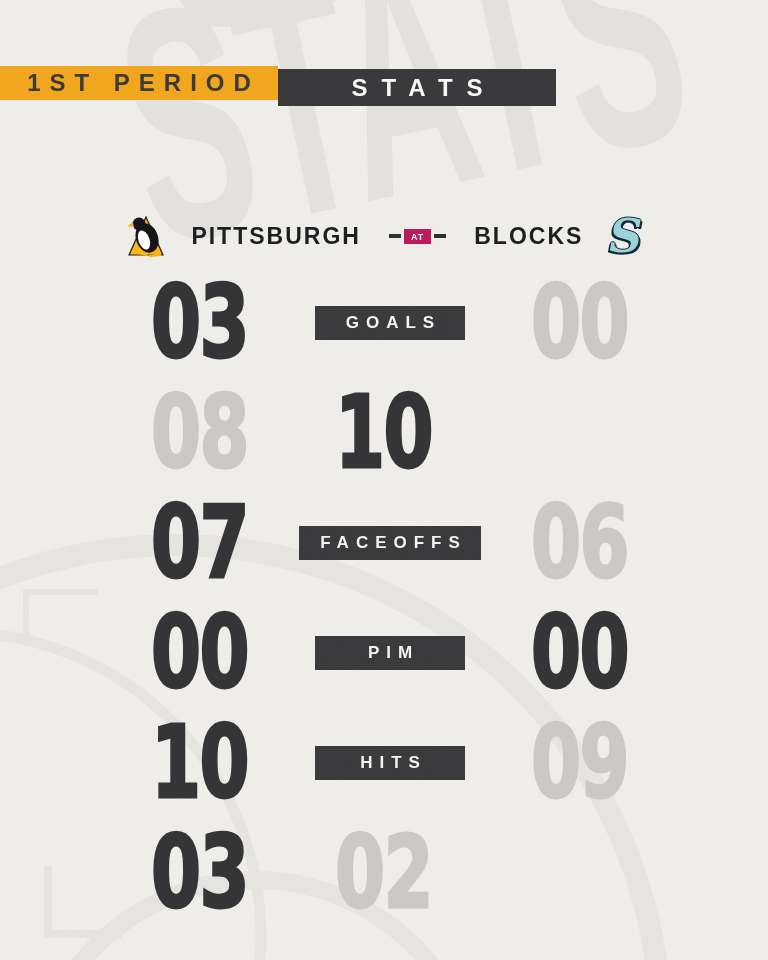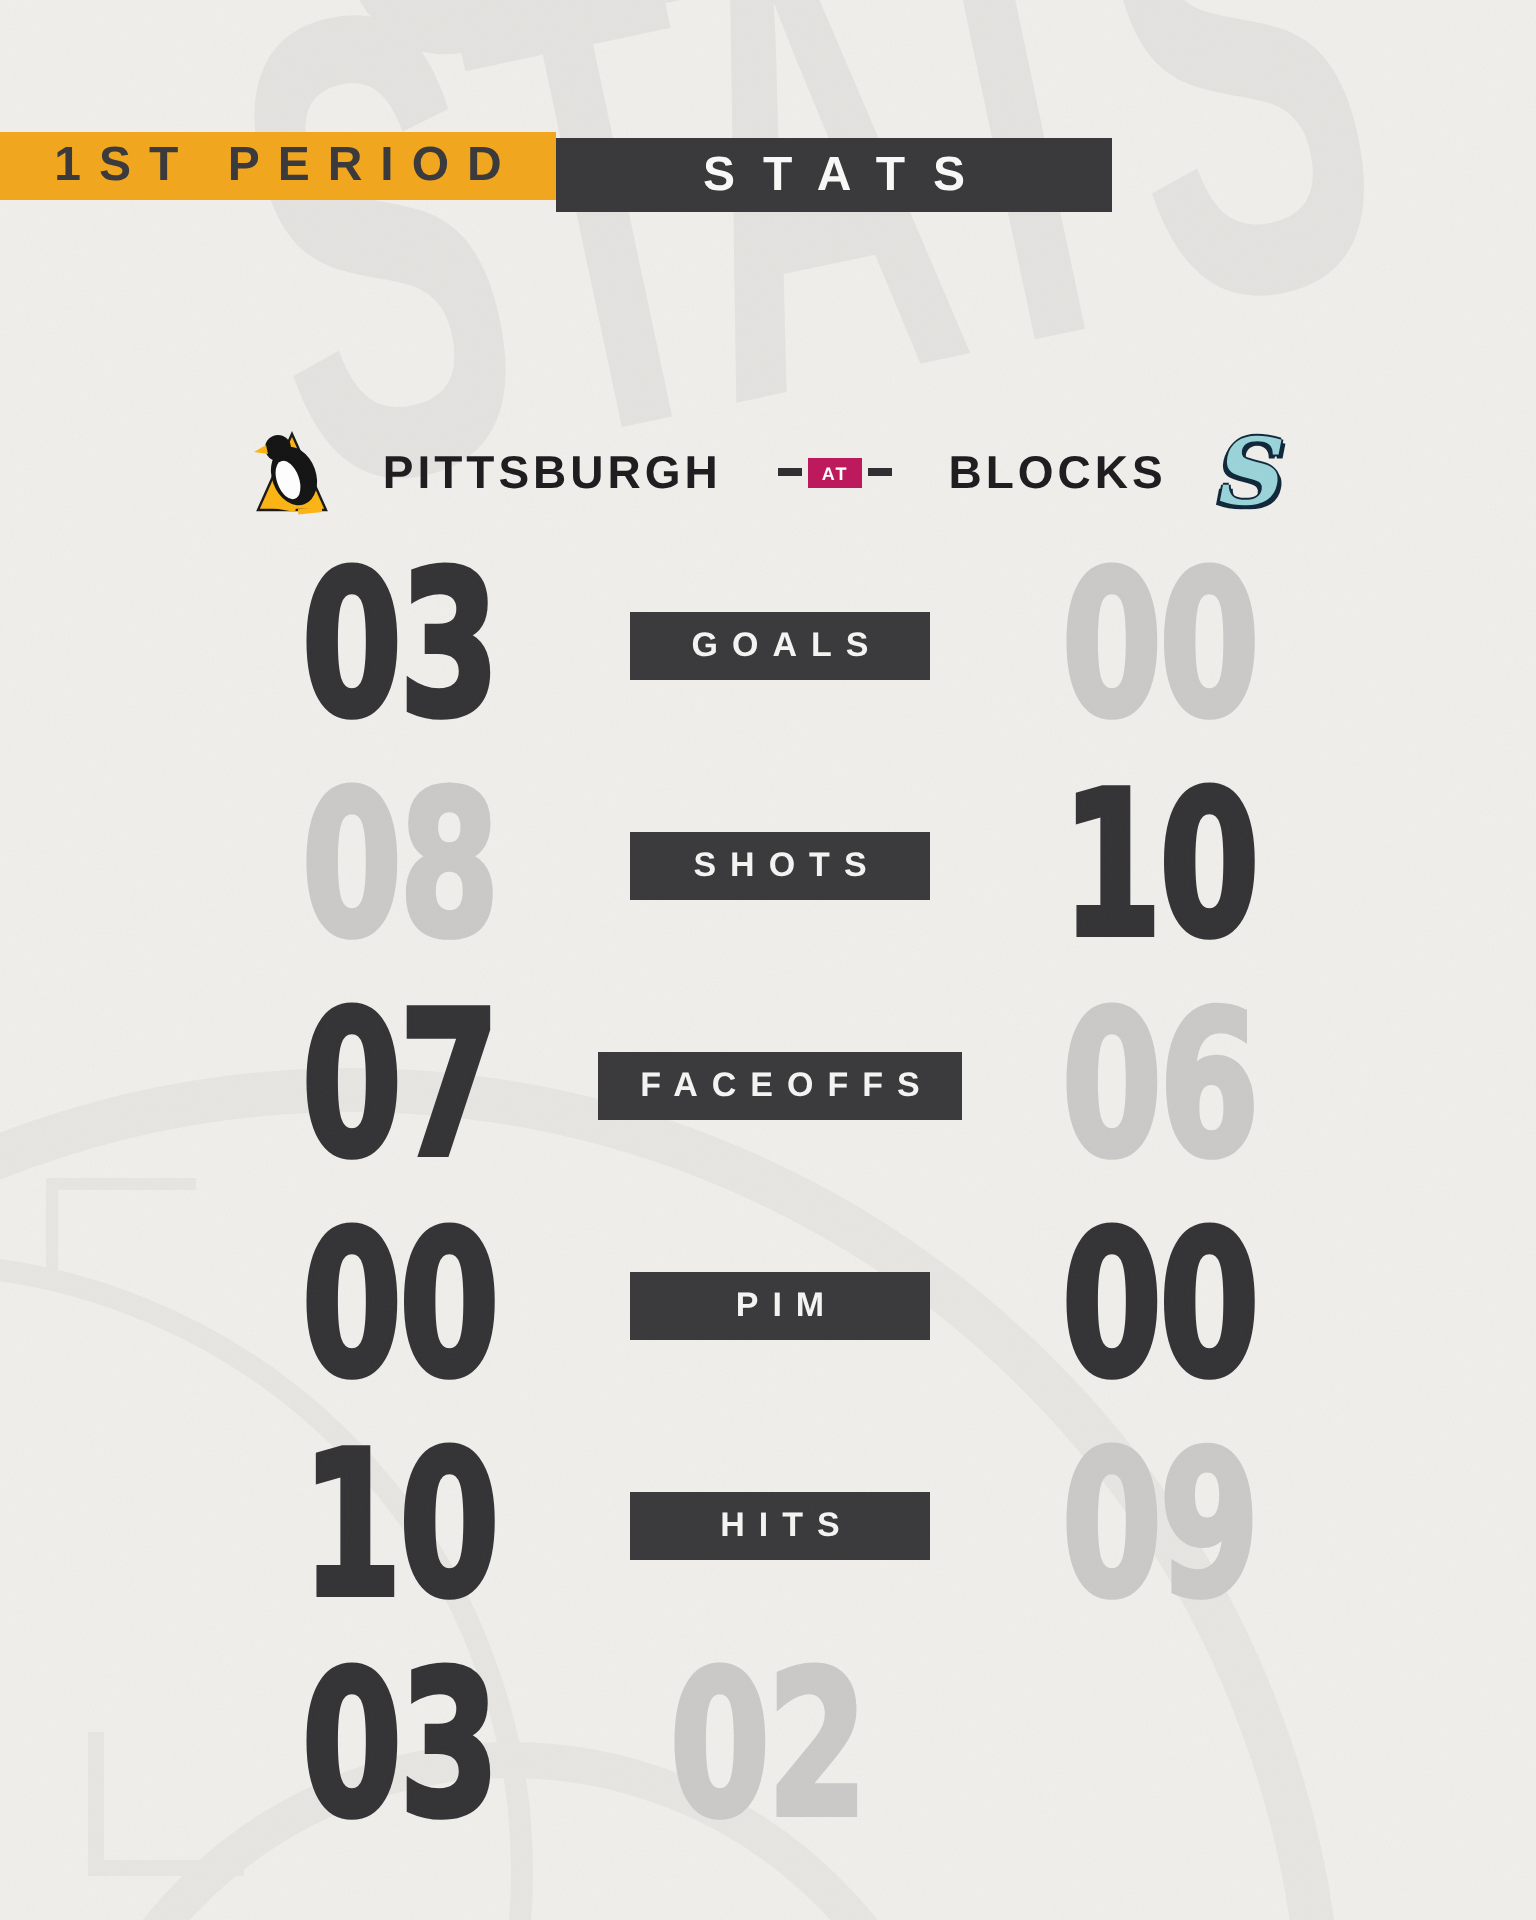--- a/index.html
+++ b/index.html
@@ -105,23 +105,20 @@
     <div class="stat-row">
       <div class="num lead">03</div>
       <div class="stat-label-bar">
           <span>GOALS</span>
         </div>
       <div class="num trail">00</div>
     </div>
 
     <div class="stat-row">
       <div class="num trail">08</div>
-      <div class="stat-label-bar">
-          <span>SHOTS</span>
-        </div>
       <div class="num lead">10</div>
     </div>
 
     <div class="stat-row">
       <div class="num lead">07</div>
       <div class="stat-label-bar">
           <span>FACEOFFS</span>
         </div>
       <div class="num trail">06</div>
     </div>

